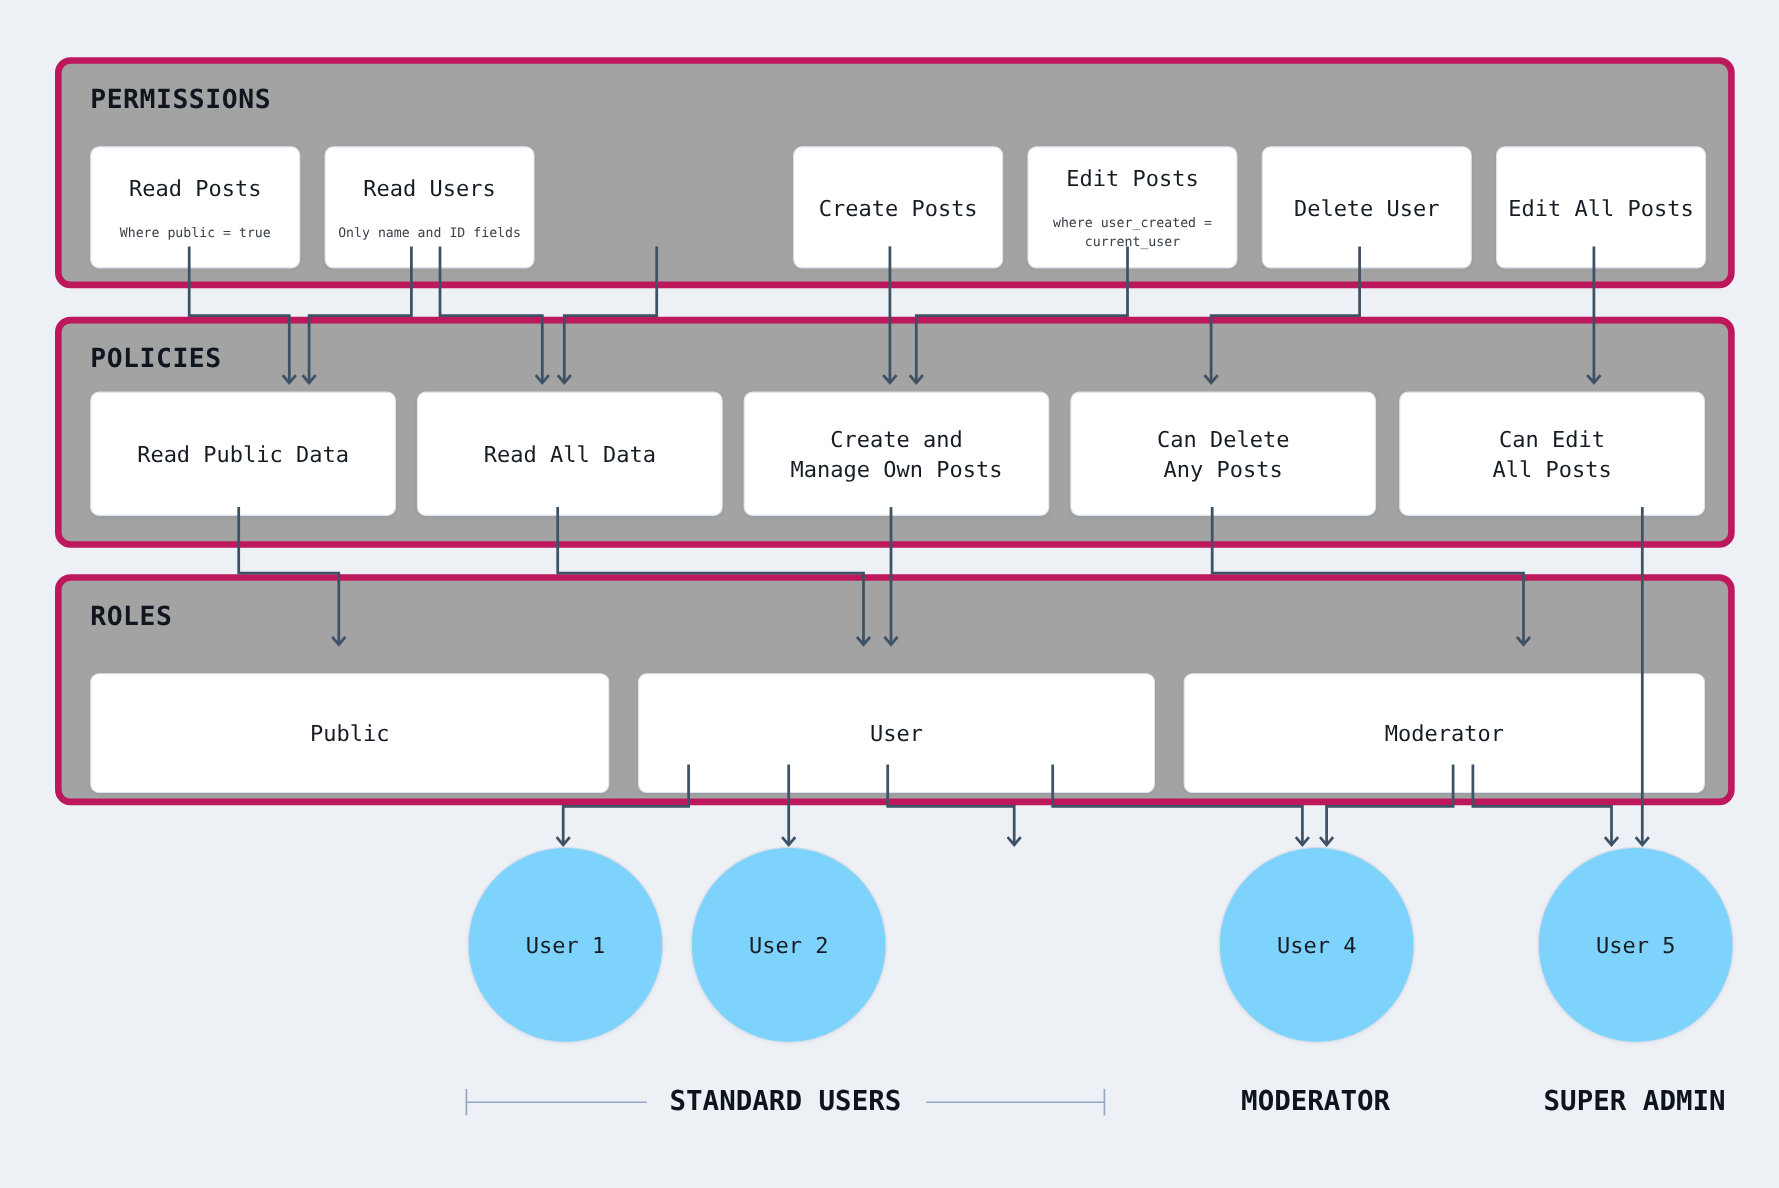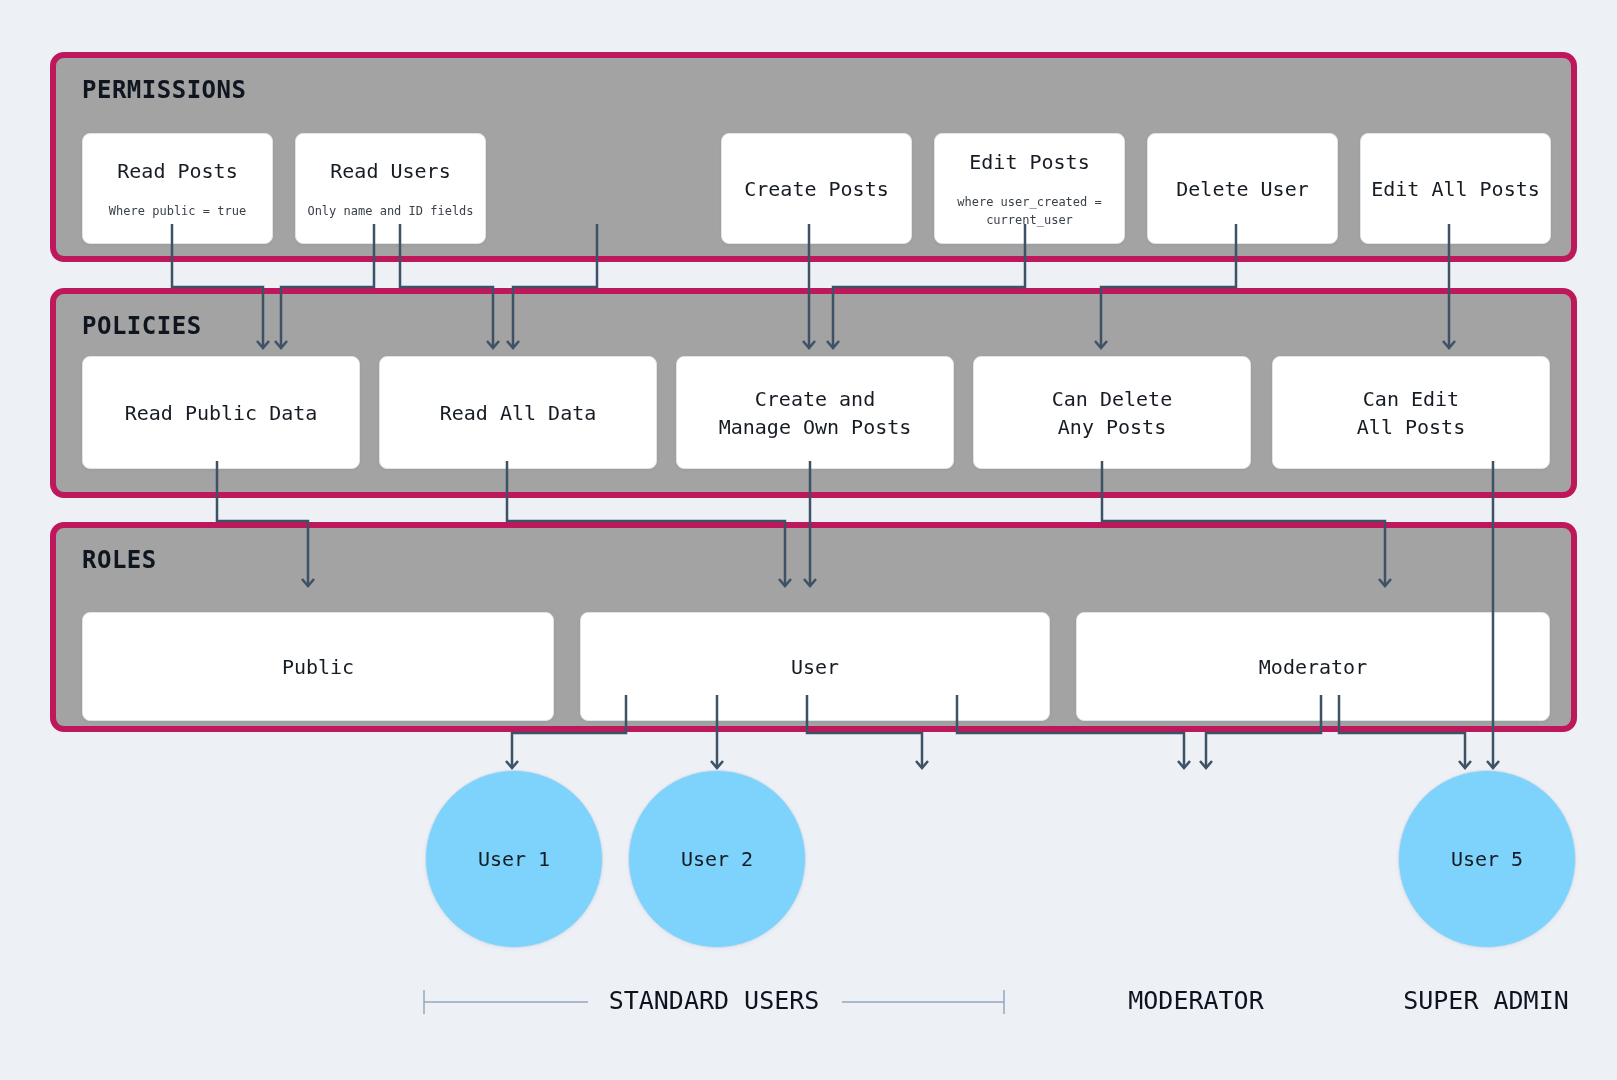--- a/index.html
+++ b/index.html
@@ -30,21 +30,21 @@
   .node-sublabel{font-size:12px;color:#3a414b;line-height:1.45;white-space:pre-line;margin-top:-2px;}
   .user-circle{
     position:absolute;top:770px;width:176px;height:176px;border-radius:50%;
     background:#7dd3fc;border:1px solid #d5dde9;
     box-shadow:0 1px 4px rgba(25,45,70,.05);
     display:flex;align-items:center;justify-content:center;
     font-size:20px;color:#161c24;z-index:2;
   }
   .group-label{
     position:absolute;top:986px;margin:0;transform:translateX(-50%);
-    font-size:25px;font-weight:400;color:#0d141d;white-space:nowrap;z-index:2;
+    font-size:25px;font-weight:700;color:#0d141d;white-space:nowrap;z-index:2;
   }
   svg.edges{position:absolute;left:0;top:0;z-index:5;pointer-events:none;}
   svg.edges path.e{fill:none;stroke:#3e5266;stroke-width:2.5;}
   svg.edges .bracket{stroke:#93a7c0;stroke-width:1.5;}
 </style>
 </head>
 <body>
 
 <div class="canvas">
 
@@ -108,20 +108,23 @@
       <div class="node-label">Moderator</div>
     </div>
   </section>
 
   <div class="user-circle" style="left:425px">
     <span>User 1</span>
   </div>
   <div class="user-circle" style="left:628px">
     <span>User 2</span>
   </div>
+  <div class="user-circle" style="left:1108px">
+    <span>User 4</span>
+  </div>
   <div class="user-circle" style="left:1398px">
     <span>User 5</span>
   </div>
 
   <p class="group-label" style="left:714px">STANDARD USERS</p>
   <p class="group-label" style="left:1196px">MODERATOR</p>
   <p class="group-label" style="left:1486px">SUPER ADMIN</p>
 
   <svg class="edges" width="1617" height="1080" viewBox="0 0 1617 1080">
     <defs>

